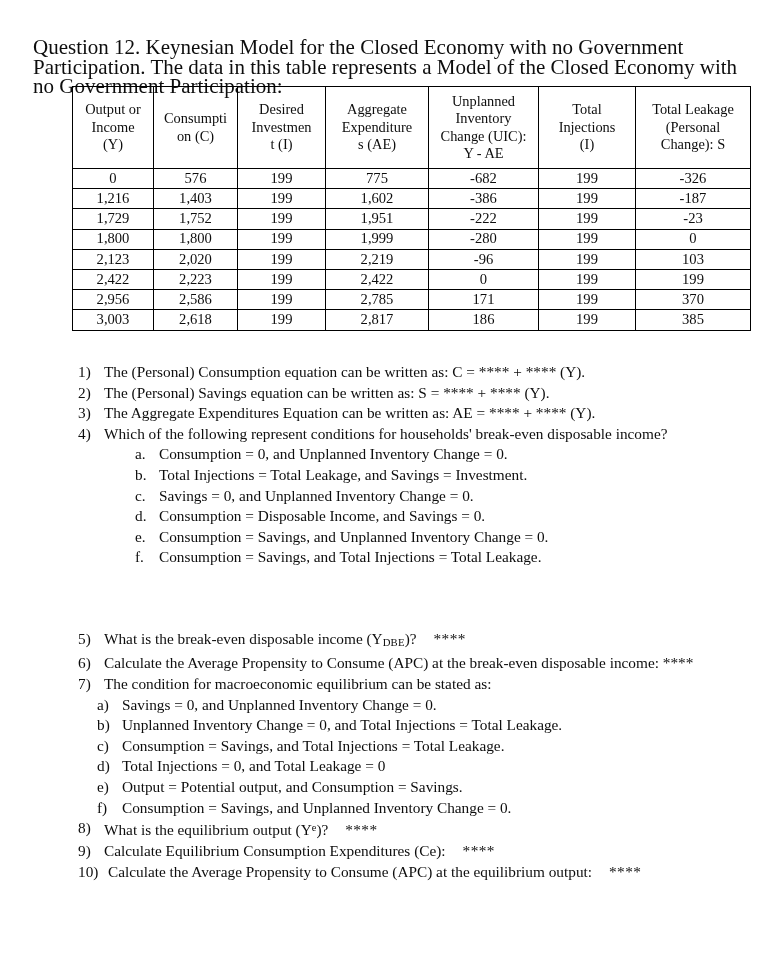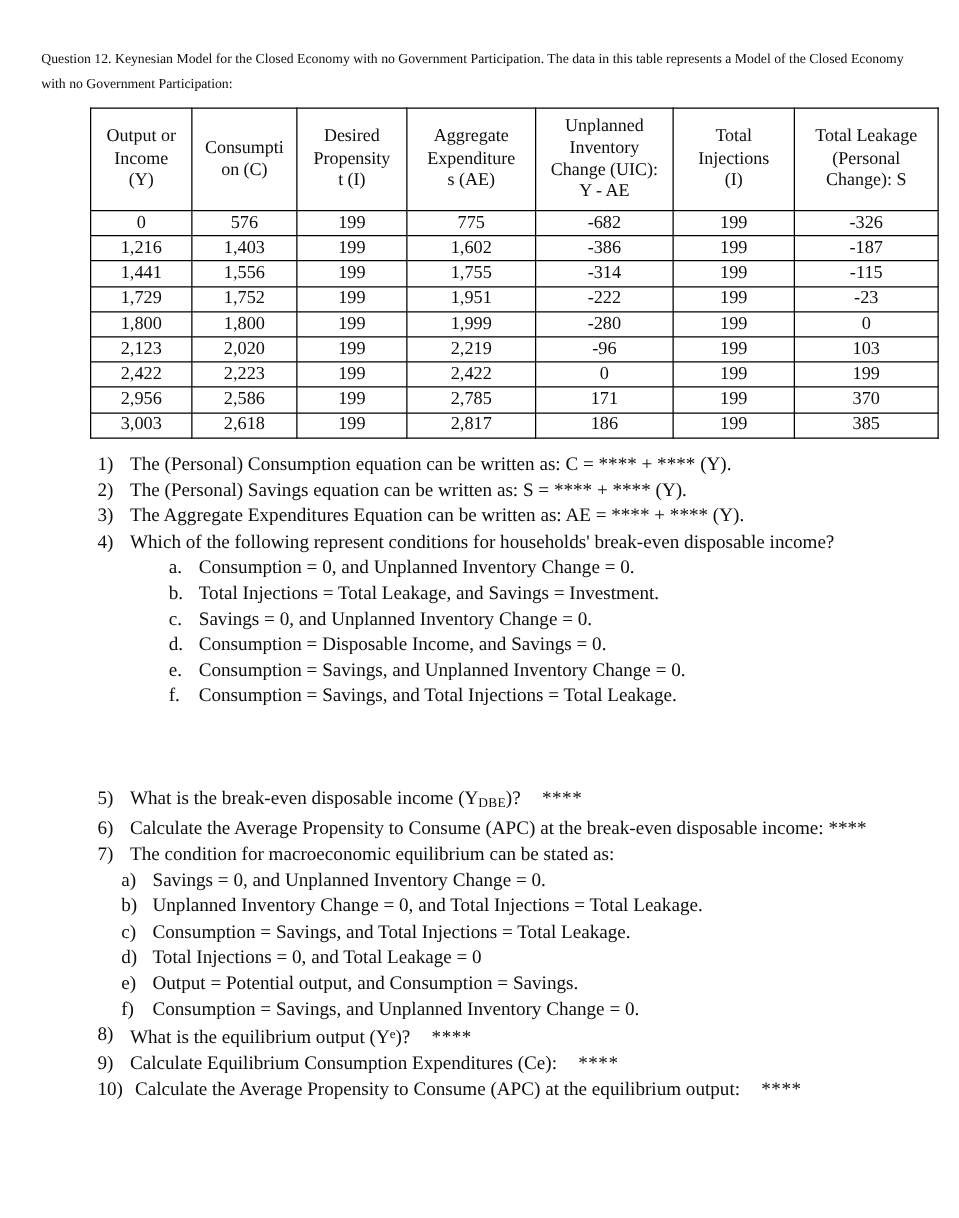--- a/index.html
+++ b/index.html
@@ -23,21 +23,21 @@
     width: 767px;
     height: 974px;
   }
 
   
   .intro {
     position: absolute;
     left: 33px;
     top: 38px;
     width: 706px;
-    font-size: 11px;
+    font-size: 21px;
     line-height: 19.5px;
     text-align: left;
   }
 
   
   .table-wrap {
     position: absolute;
     left: 62px;
     top: 86px;
     width: 678px;
@@ -150,21 +150,21 @@
             <div>Output or</div>
             <div>Income</div>
             <div>(Y)</div>
           </th>
           <th>
             <div>Consumpti</div>
             <div>on (C)</div>
           </th>
           <th>
             <div>Desired</div>
-            <div>Propensity</div>
+            <div>Investmen</div>
             <div>t (I)</div>
           </th>
           <th>
             <div>Aggregate</div>
             <div>Expenditure</div>
             <div>s (AE)</div>
           </th>
           <th>
             <div>Unplanned</div>
             <div>Inventory</div>
@@ -196,29 +196,20 @@
           <tr>
             <td>1,216</td>
             <td>1,403</td>
             <td>199</td>
             <td>1,602</td>
             <td>-386</td>
             <td>199</td>
             <td>-187</td>
           </tr>
           <tr>
-            <td>1,441</td>
-            <td>1,556</td>
-            <td>199</td>
-            <td>1,755</td>
-            <td>-314</td>
-            <td>199</td>
-            <td>-115</td>
-          </tr>
-          <tr>
             <td>1,729</td>
             <td>1,752</td>
             <td>199</td>
             <td>1,951</td>
             <td>-222</td>
             <td>199</td>
             <td>-23</td>
           </tr>
           <tr>
             <td>1,800</td>

